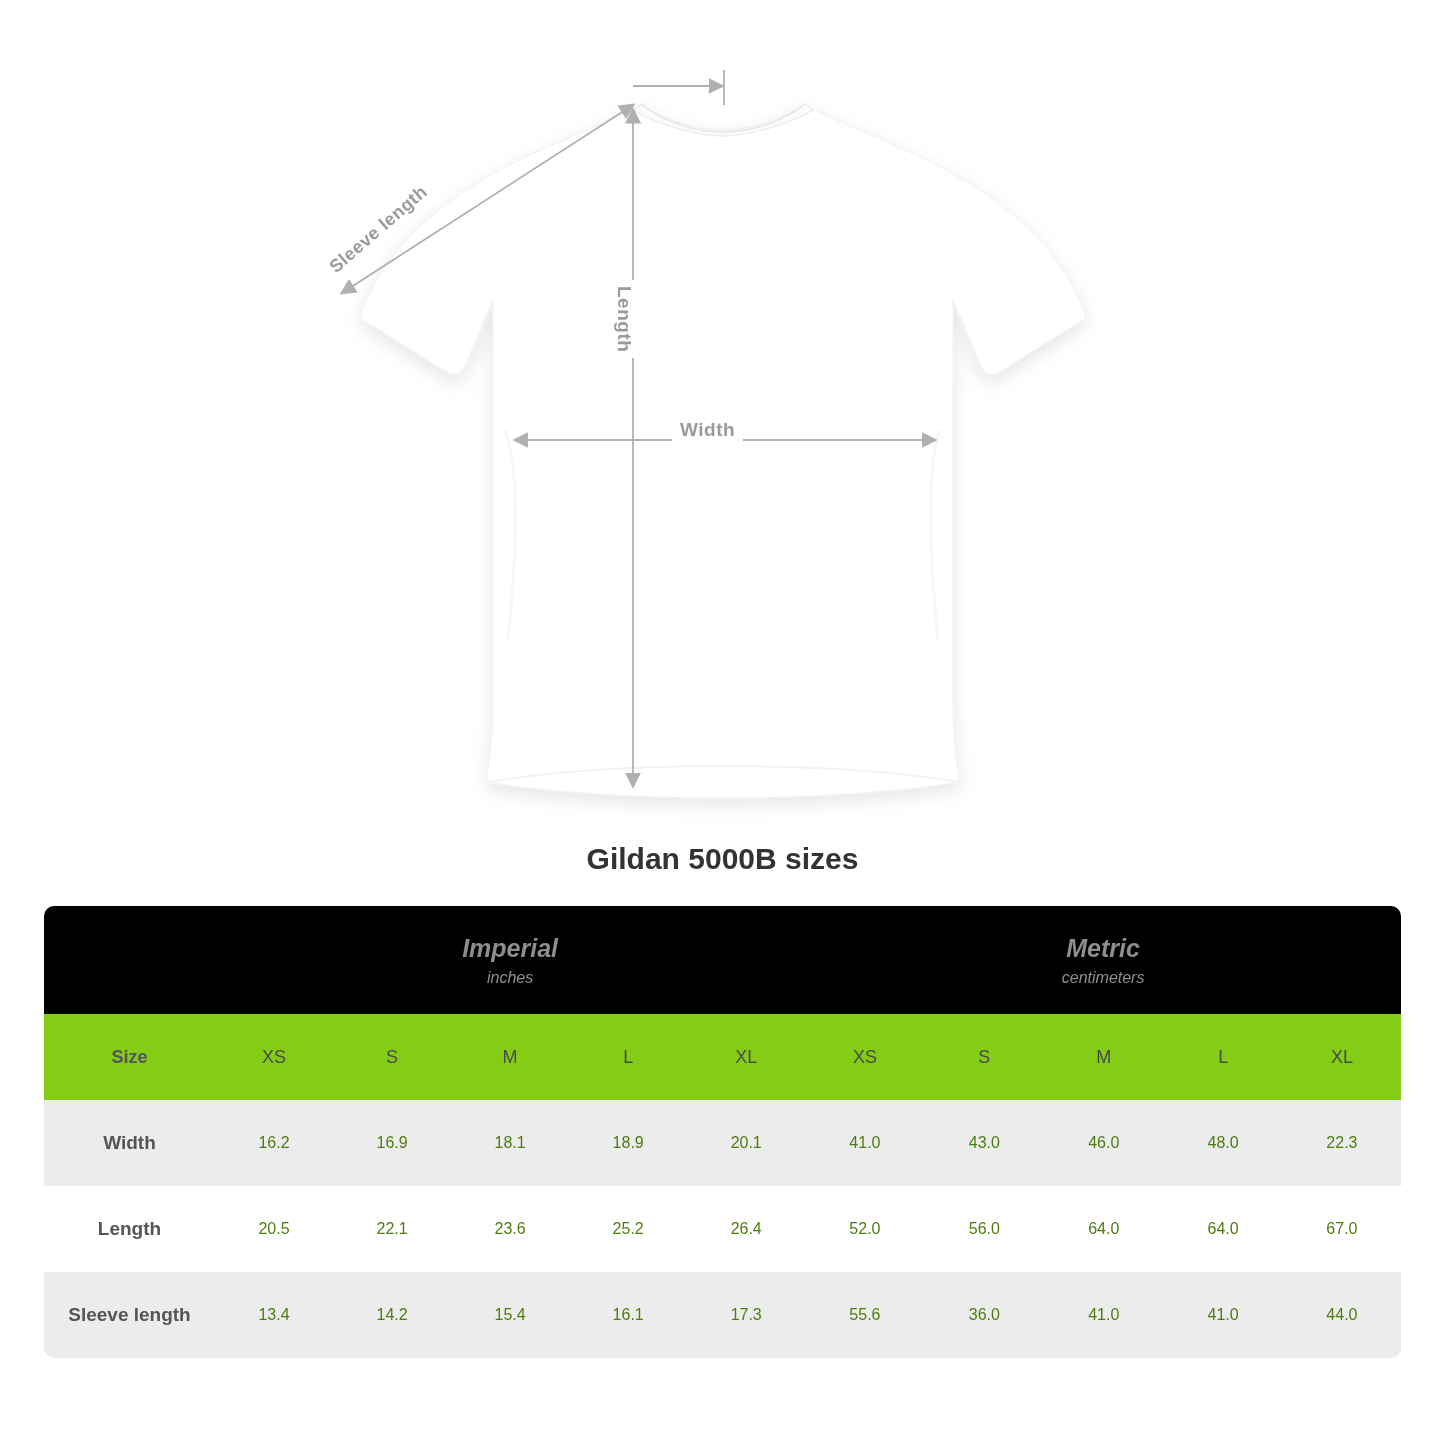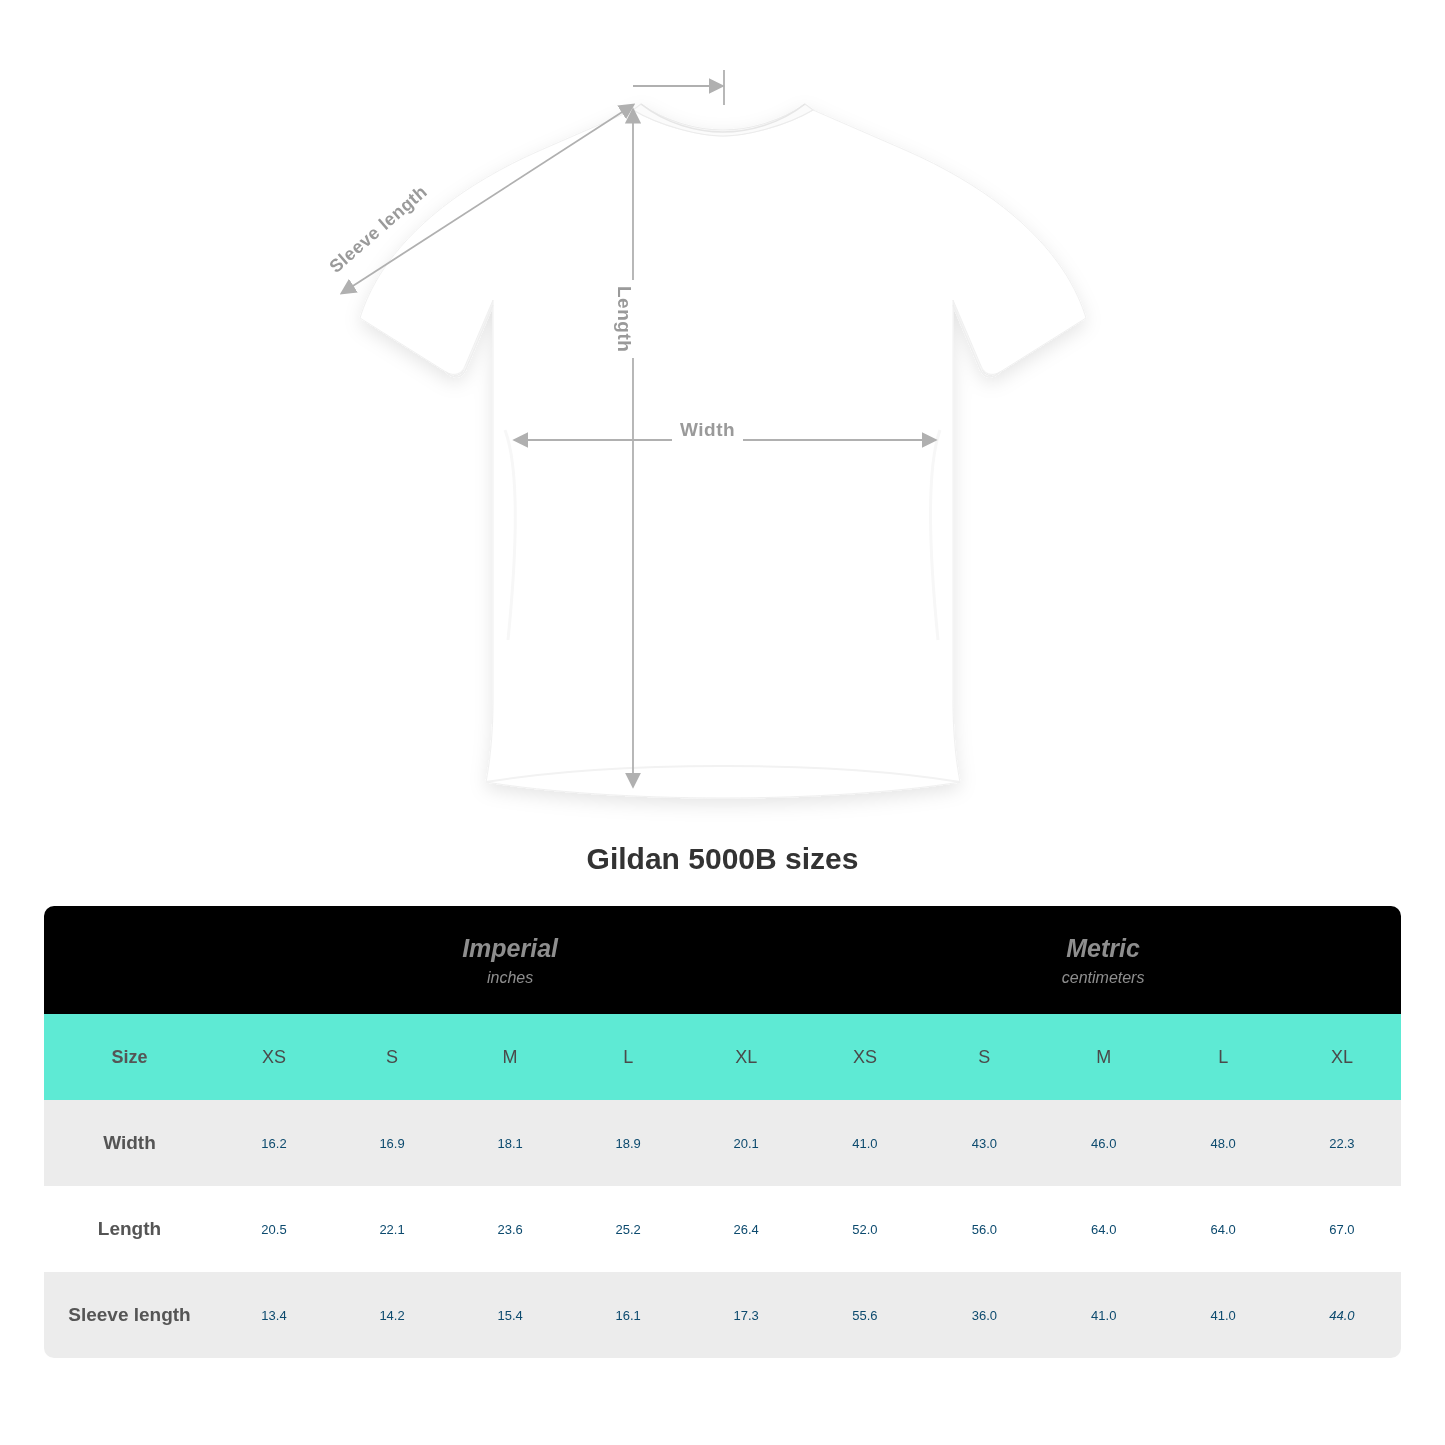--- a/index.html
+++ b/index.html
@@ -109,43 +109,43 @@
   .unit-head .unit-sub {
     font-size: 16px;
     font-style: italic;
     color: #8e8e8e;
     margin-top: 4px;
   }
   .hdr-row td {
     height: 84px;
     font-size: 18px;
     color: #4a4a4a;
-    background: #5eead4;
+    background: #84cc16;
   }
   .hdr-row td.rowlabel {
     font-weight: bold;
     color: #555555;
   }
   .data-row td {
     height: 84px;
-    font-size: 13px;
-    color: #0c4a6e;
+    font-size: 16px;
+    color: #4d7c0f;
   }
   .data-row td.rowlabel {
     font-weight: bold;
     color: #555555;
     font-size: 19px;
   }
   .row-shade td { background: #ececec; }
   .row-plain td { background: #ffffff; }
 
   .corner-tl { border-top-left-radius: 10px; }
   .corner-tr { border-top-right-radius: 10px; }
   .corner-bl { border-bottom-left-radius: 10px; }
-  .corner-br { border-bottom-right-radius: 10px; font-style: italic; }
+  .corner-br { border-bottom-right-radius: 10px; }
 </style>
 </head>
 <body>
 
 <div class="page">
 
   <div class="illustration">
     <svg class="shirt-svg" width="1445" height="830" viewBox="0 0 1445 830">
       <defs>
         <filter id="shirtShadow" x="-20%" y="-20%" width="140%" height="140%">

